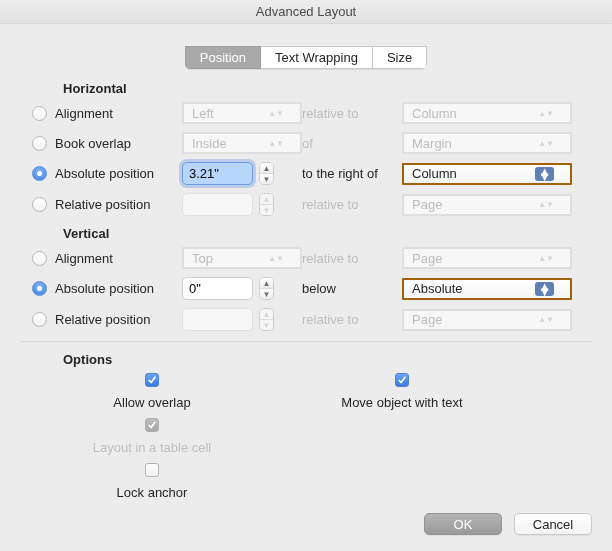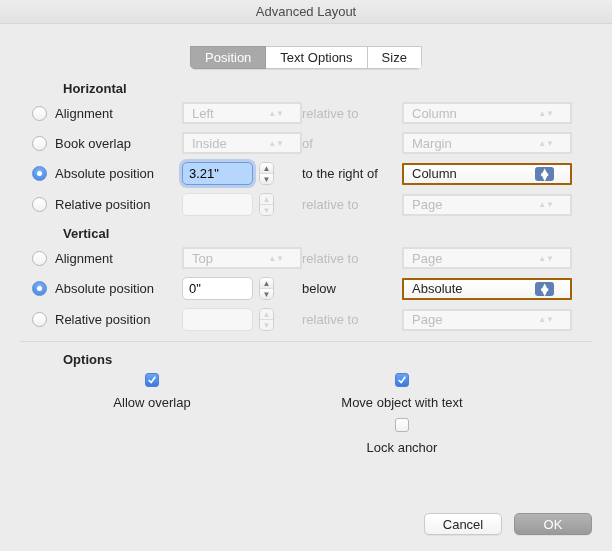--- a/index.html
+++ b/index.html
@@ -163,21 +163,21 @@
 </head>
 <body>
 
 <div class="window">
   <div class="titlebar">Advanced Layout</div>
   <div class="body">
 
     <div class="seg-wrap">
       <div class="seg">
         <div class="active">Position</div>
-        <div>Text Options</div>
+        <div>Text Wrapping</div>
         <div>Size</div>
       </div>
     </div>
 
     <div class="section-title">Horizontal</div>
     <div class="grid-h">
 
       <div class="radio">
         <div class="radio-ind"></div>
         <span>Alignment</span>
@@ -312,26 +312,34 @@
         <span>Allow overlap</span>
       </div>
       <div class="chk">
         <div class="chk-box checked">
           <svg viewBox="0 0 12 12">
               <path d="M2 6 L5 9 L10 2" stroke="#fff" stroke-width="2" fill="none"></path>
             </svg>
         </div>
         <span>Move object with text</span>
       </div>
+      <div class="chk">
+        <div class="chk-box checked dim">
+          <svg viewBox="0 0 12 12">
+              <path d="M2 6 L5 9 L10 2" stroke="#fff" stroke-width="2" fill="none"></path>
+            </svg>
+        </div>
+        <span class="lbl-dim">Layout in a table cell</span>
+      </div>
       <div></div>
       <div class="chk">
         <div class="chk-box"></div>
         <span>Lock anchor</span>
       </div>
     </div>
 
   </div>
 
   <div class="footer">
+    <div class="btn primary">OK</div>
     <div class="btn">Cancel</div>
-    <div class="btn primary">OK</div>
   </div>
 </div>
 
 </body></html>

